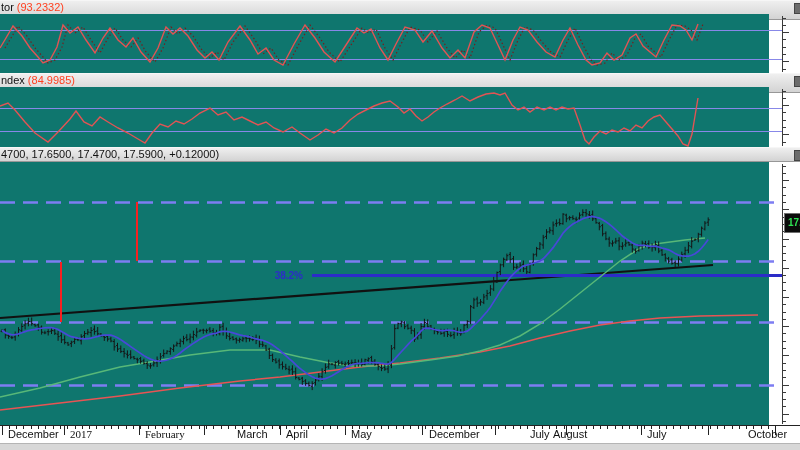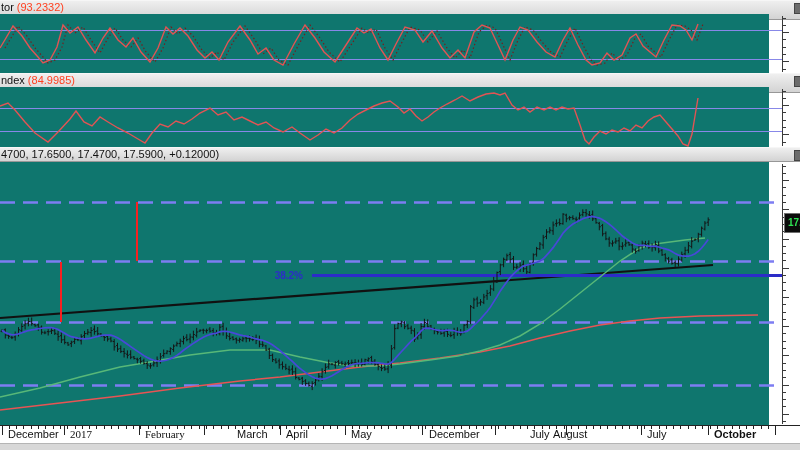--- a/index.html
+++ b/index.html
@@ -271,18 +271,18 @@
         <span class="mlabel" style="left: 8px;">December</span>
         <span class="mlabel" style="left: 70px; font-family: Liberation Serif, serif;">2017</span>
         <span class="mlabel" style="left: 145px; font-family: Liberation Serif, serif;">February</span>
         <span class="mlabel" style="left: 210px; margin-left: 27px;">March</span>
         <span class="mlabel" style="left: 286px; text-align: center;">April</span>
         <span class="mlabel" style="left: 351px;">May</span>
         <span class="mlabel" style="left: 429px;">December</span>
         <span class="mlabel" style="left: 530px;">July</span>
         <span class="mlabel" style="left: 553px;">August</span>
         <span class="mlabel" style="left: 647px;">July</span>
-        <span class="mlabel" style="left: 714px; font-weight: bold;">October</span>
+        <span class="mlabel" style="left: 748px;">October</span>
       </div>
   </div>
 
   <div class="bottomstrip"></div>
 </div>
 
 </body></html>

